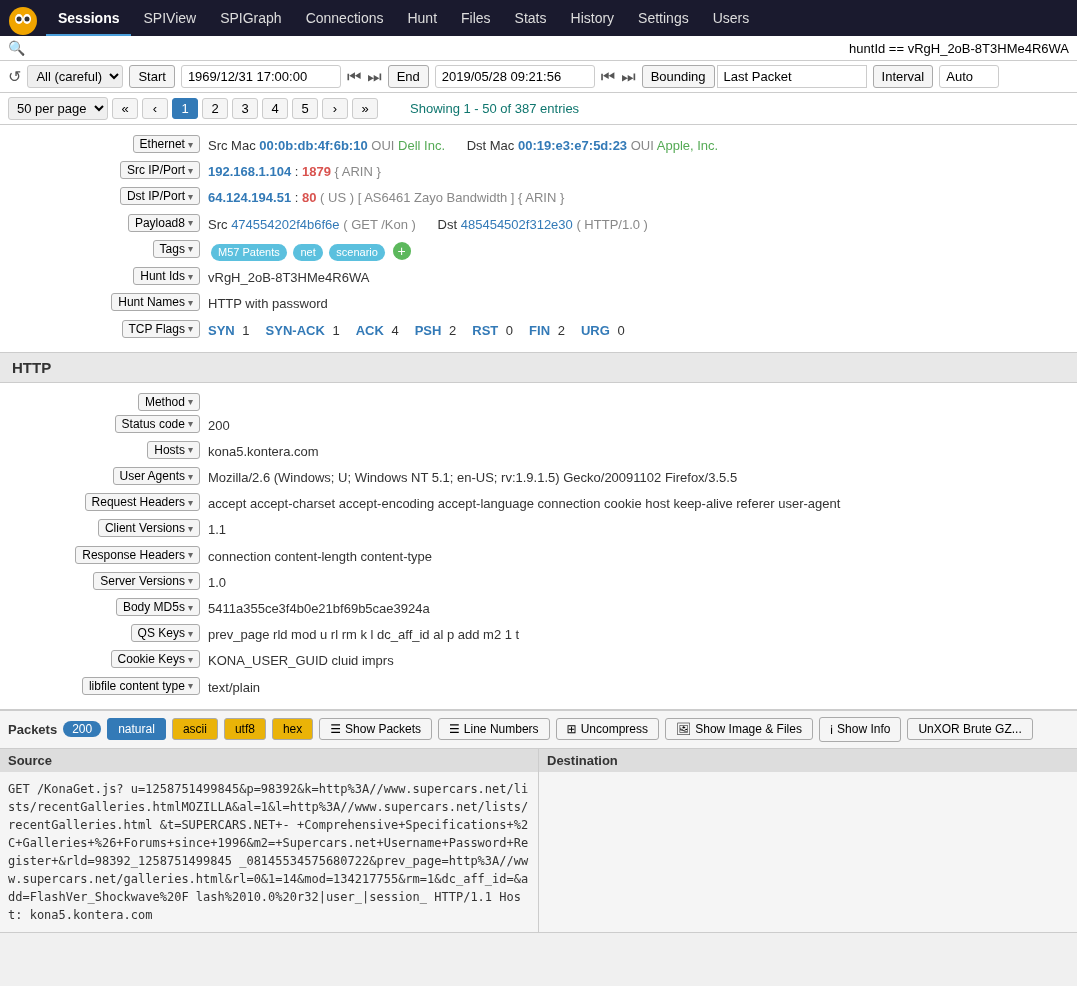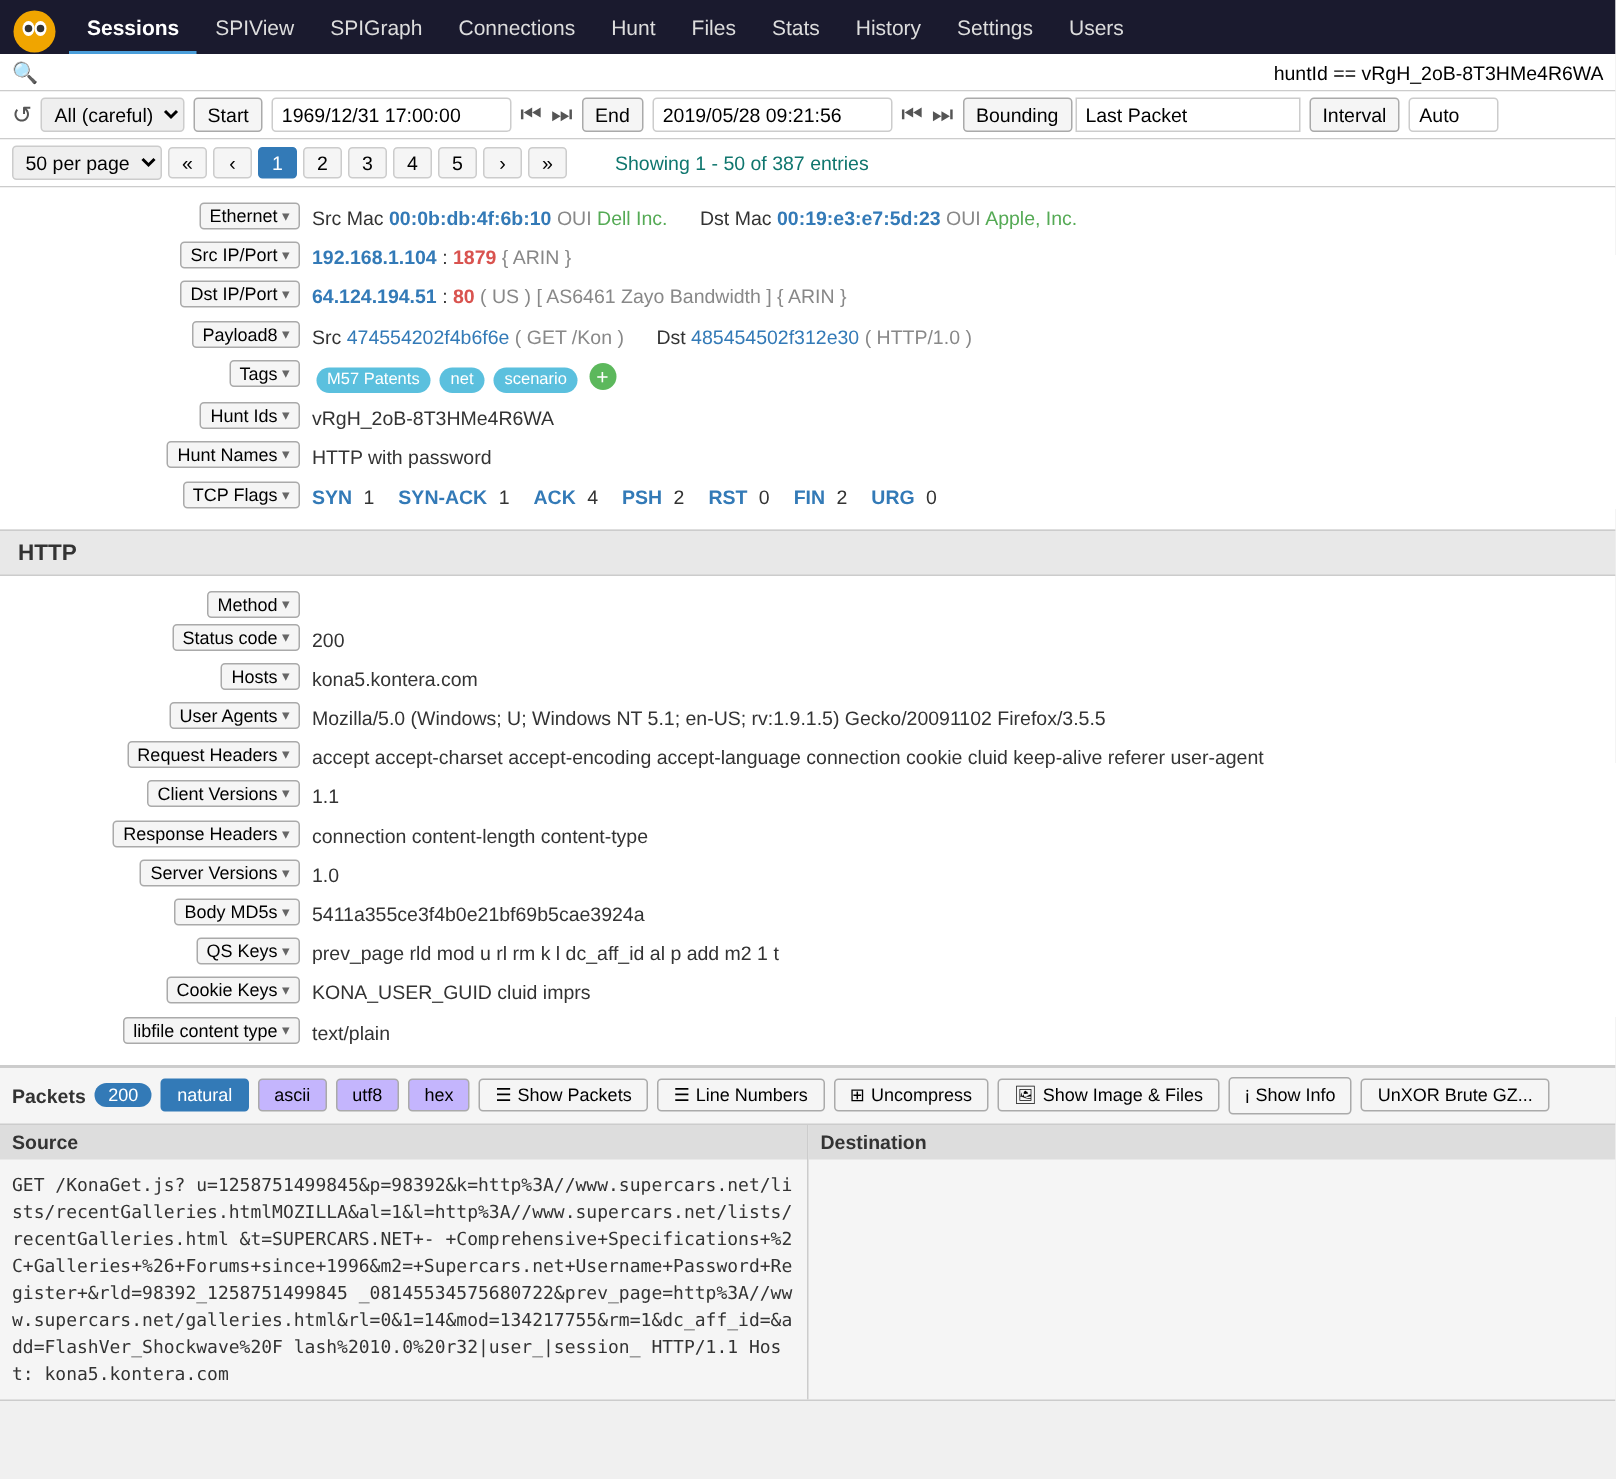--- a/index.html
+++ b/index.html
@@ -232,21 +232,21 @@
     }
     .packets-count {
       background: #337ab7;
       color: #fff;
       border-radius: 10px;
       padding: 1px 9px;
       font-size: 12px;
     }
     .format-btn {
       border: 1px solid #aaa;
-      background: #c4b5fd;
+      background: #eab308;
       padding: 3px 10px;
       font-size: 12px;
       cursor: pointer;
       border-radius: 3px;
     }
     .format-btn.active {
       background: #337ab7;
       color: #fff;
       border-color: #337ab7;
     }
@@ -479,27 +479,27 @@
   <div class="field-row">
     <div class="field-label-wrap">
         <button class="field-label-btn">Hosts <span class="caret">▾</span></button>
       </div>
     <div class="field-value">kona5.kontera.com</div>
   </div>
   <div class="field-row">
     <div class="field-label-wrap">
         <button class="field-label-btn">User Agents <span class="caret">▾</span></button>
       </div>
-    <div class="field-value">Mozilla/5.0 (Windows; U; Windows NT 5.1; en-US; rv:1.9.1.5) Gecko/20091102 Firefox/3.5.5</div>
+    <div class="field-value">Mozilla/2.6 (Windows; U; Windows NT 5.1; en-US; rv:1.9.1.5) Gecko/20091102 Firefox/3.5.5</div>
   </div>
   <div class="field-row">
     <div class="field-label-wrap">
         <button class="field-label-btn">Request Headers <span class="caret">▾</span></button>
       </div>
-    <div class="field-value">accept  accept-charset  accept-encoding  accept-language  connection  cookie  cluid  keep-alive  referer  user-agent</div>
+    <div class="field-value">accept  accept-charset  accept-encoding  accept-language  connection  cookie  host  keep-alive  referer  user-agent</div>
   </div>
   <div class="field-row">
     <div class="field-label-wrap">
         <button class="field-label-btn">Client Versions <span class="caret">▾</span></button>
       </div>
     <div class="field-value">1.1</div>
   </div>
   <div class="field-row">
     <div class="field-label-wrap">
         <button class="field-label-btn">Response Headers <span class="caret">▾</span></button>

